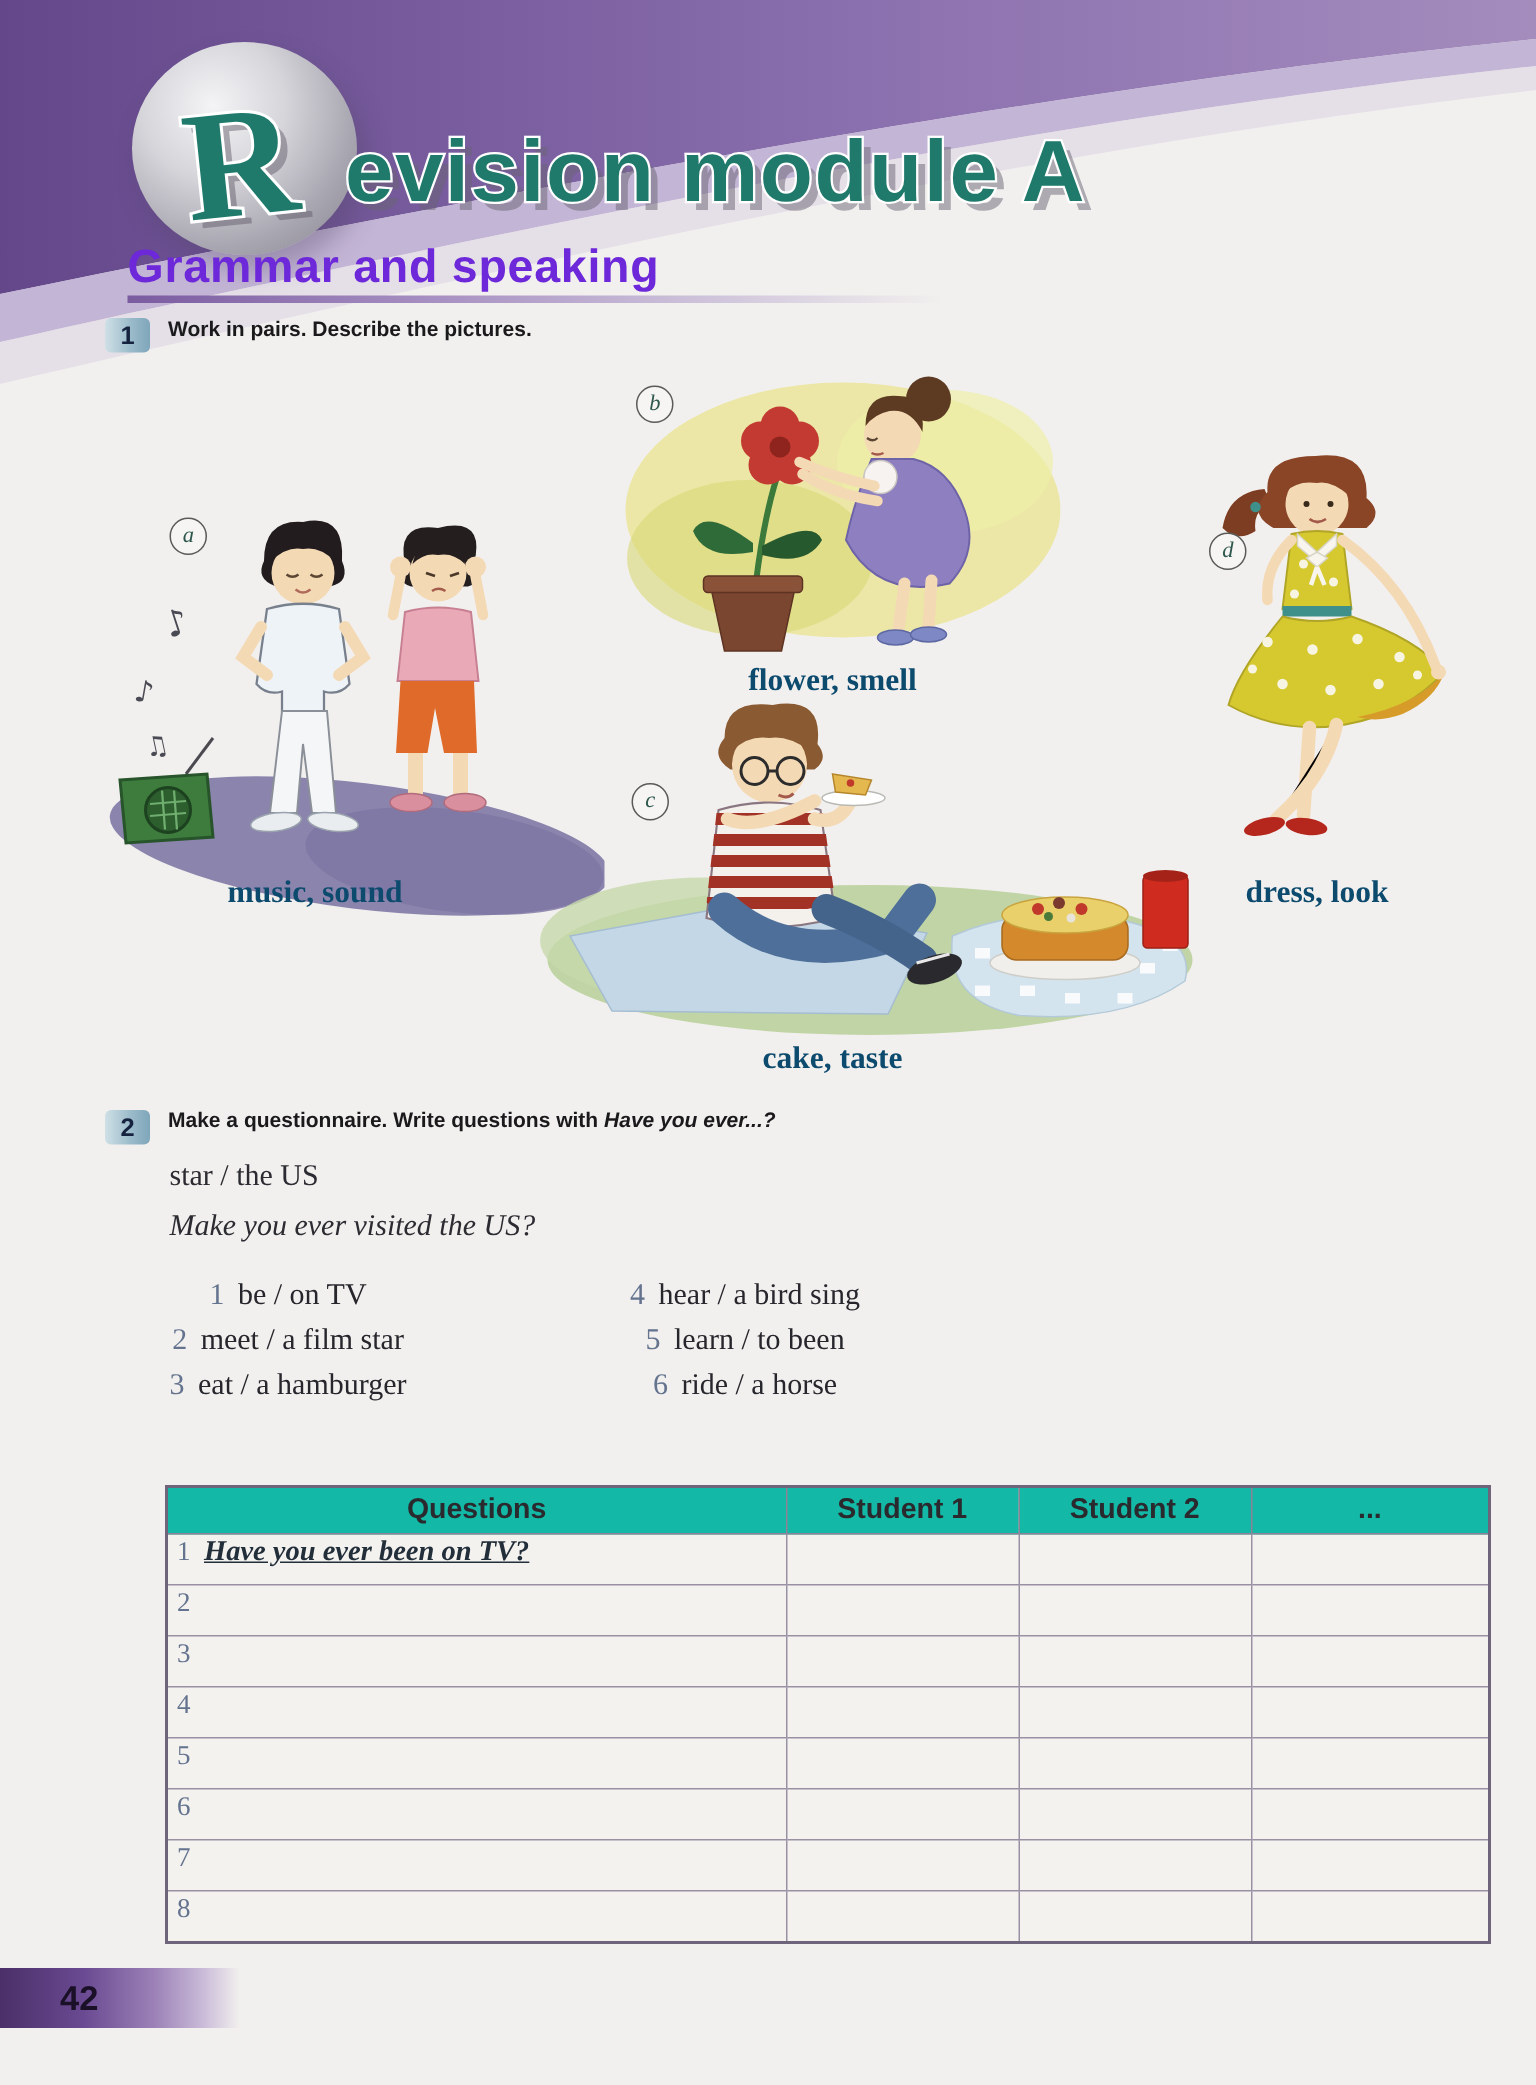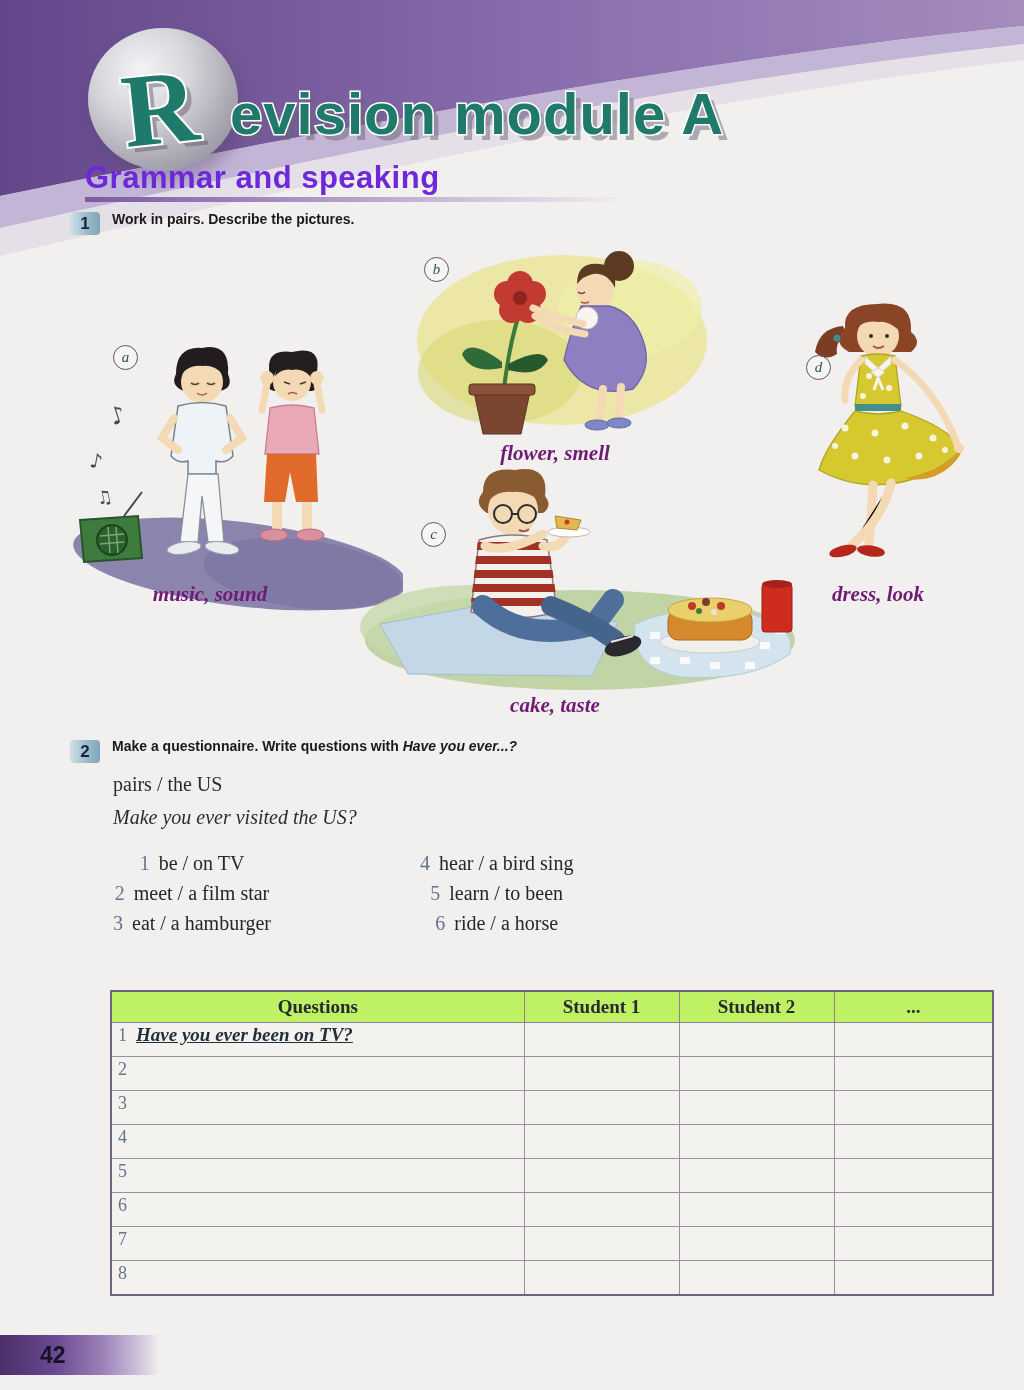--- a/index.html
+++ b/index.html
@@ -26,43 +26,43 @@
   .badge{width:30px;height:23px;border-radius:4px;display:flex;align-items:center;justify-content:center;
     background:linear-gradient(90deg,#cfe0e6 0%,#9cbccb 55%,#7fa6ba 100%);
     color:#16233f;font-weight:bold;font-size:17px;}
   .ex-title{font-weight:bold;font-size:14px;color:#1a1a1c;}
   .ex-title .em{font-style:italic;}
 
   
   .pic-label{width:23px;height:23px;border:1.5px solid #5a5a5a;border-radius:50%;
     display:flex;align-items:center;justify-content:center;
     font-family:"Liberation Serif",serif;font-style:italic;font-size:15px;color:#2e574d;background:rgba(250,250,248,.5);}
-  .caption{font-family:"Liberation Serif",serif;font-style:italic;font-weight:bold;
-    font-size:21px;color:#701a75;text-align:center;}
+  .caption{font-family:"Liberation Serif",serif;font-weight:bold;
+    font-size:21px;color:#0c4a6e;text-align:center;}
 
   
   .serif-line{font-family:"Liberation Serif",serif;font-size:20px;color:#2b2b31;}
   .serif-italic{font-family:"Liberation Serif",serif;font-style:italic;font-size:20px;color:#2b2b31;}
   .cue-list{font-family:"Liberation Serif",serif;font-size:20px;color:#26262c;line-height:30px;white-space:nowrap;text-align:center;}
   .cue-num{color:#64748f;margin-right:9px;}
   .cue-cont{padding-left:22px;}
 
   
   table.qtable{border-collapse:collapse;table-layout:fixed;width:882px;
     border:2px solid #6e657c;background:#f4f2ef;}
-  table.qtable th{background:#bef264;border:1px solid #8d8296;height:30px;
-    font-weight:bold;font-size:19px;color:#2a2a2e;text-align:center;padding:0;font-family:Liberation Serif, serif;}
+  table.qtable th{background:#14b8a6;border:1px solid #8d8296;height:30px;
+    font-weight:bold;font-size:19px;color:#2a2a2e;text-align:center;padding:0;}
   table.qtable td{border:1px solid #9a90a4;height:31px;padding:1px 6px;vertical-align:top;}
   .row-num{font-family:"Liberation Serif",serif;font-size:18px;color:#64748f;margin-right:9px;}
   .row-q{font-family:"Liberation Serif",serif;font-weight:bold;font-style:italic;font-size:19px;color:#222f3a;text-decoration:underline;}
 
   
   .page-bar{height:40px;
     background:linear-gradient(90deg,#4a2f68 0%,#6a4a92 35%,#9d83b8 65%,#cbbcd9 85%,rgba(242,240,238,0) 100%);
-    display:flex;align-items:center;margin-top:23px;}
+    display:flex;align-items:center;}
   .page-num{font-weight:bold;font-size:23px;color:#1a1128;margin-left:40px;}
 </style>
 </head>
 <body>
 
 <div class="page">
 
   <svg class="abs" style="left:0;top:0" width="1024" height="265" viewBox="0 0 1024 265">
     <defs>
       <linearGradient id="purpleBand" x1="0" y1="0" x2="1" y2="0">
@@ -298,21 +298,21 @@
     <div class="abs caption" style="left:90px;top:342px;width:240px">music, sound</div>
     <div class="abs caption" style="left:445px;top:201px;width:220px">flower, smell</div>
     <div class="abs caption" style="left:435px;top:453px;width:240px">cake, taste</div>
     <div class="abs caption" style="left:778px;top:342px;width:200px">dress, look</div>
   </div>
 
   <div class="abs badge" style="left:70px;top:740px">2</div>
   <div class="abs ex-title" style="left:112px;top:738px">
     <span>Make a questionnaire. Write questions with </span><span class="em">Have you ever...?</span>
   </div>
-  <div class="abs serif-line" style="left:113px;top:773px">pairs / the US</div>
+  <div class="abs serif-line" style="left:113px;top:773px">star / the US</div>
   <div class="abs serif-italic" style="left:113px;top:806px">Make you ever visited the US?</div>
 
   <div class="abs cue-list" style="left:113px;top:848px">
     <div><span class="cue-num">1</span><span>be / on TV</span></div>
     <div><span class="cue-num">2</span><span>meet / a film star</span></div>
     <div><span class="cue-num">3</span><span>eat / a hamburger</span></div>
   </div>
   <div class="abs cue-list" style="left:420px;top:848px">
     <div><span class="cue-num">4</span><span>hear / a bird sing</span></div>
     <div><span class="cue-num">5</span><span>learn / to been</span></div>

